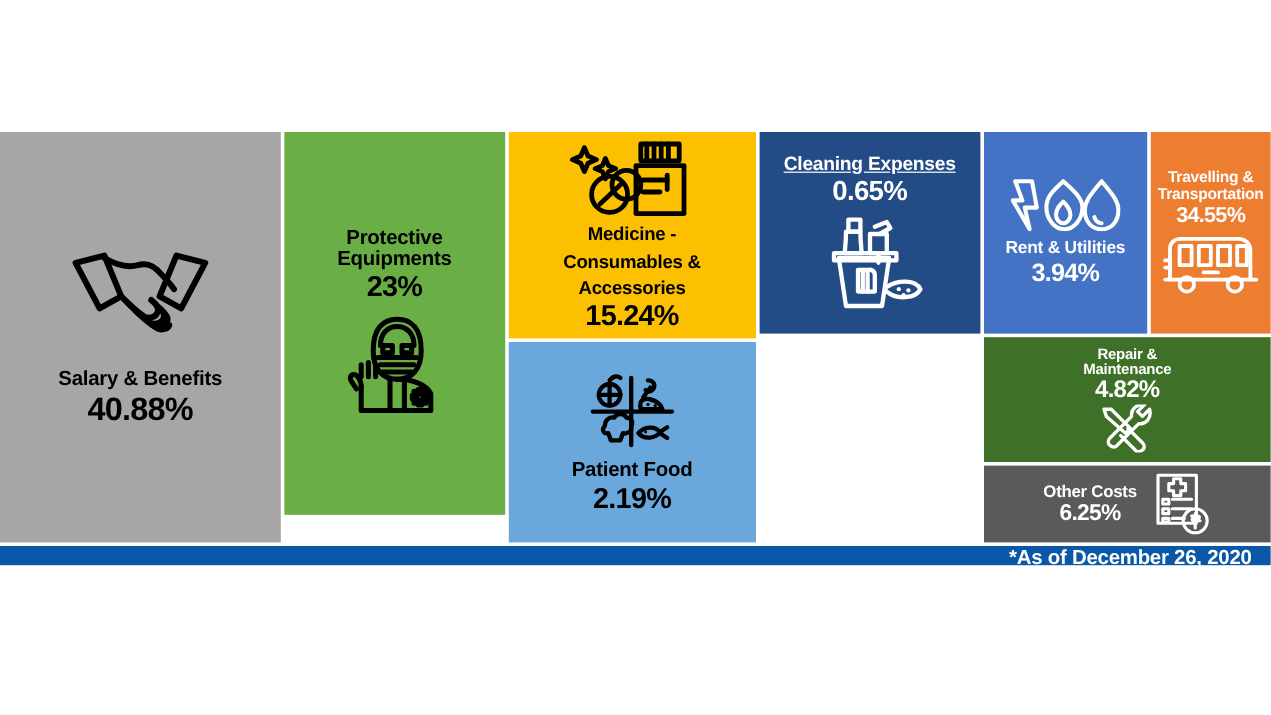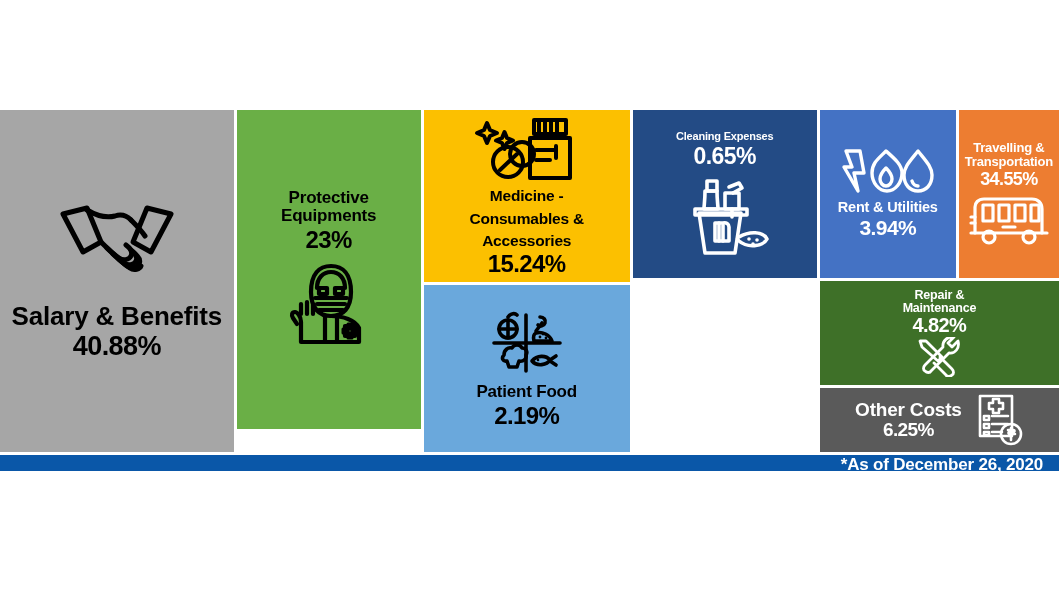--- a/index.html
+++ b/index.html
@@ -53,37 +53,37 @@
   }
   .tile .ico { display: block; }
   .tile svg { display: block; }
 
   
   .dark { color: #000000; }
   .light { color: #ffffff; }
 
   
   .t-salary   { background: #a6a6a6; height: 342px; }
-  .t-salary .label { font-size: 26px; margin-top: 26px; }
+  .t-salary .label { font-size: 17px; margin-top: 26px; }
   .t-salary .pct   { font-size: 27px; margin-top: 2px; }
 
   .t-ppe      { background: #6aaf46; height: 319px; }
   .t-ppe .label { font-size: 17px; }
   .t-ppe .pct   { font-size: 24px; margin-top: 1px; margin-bottom: 6px; text-align: right; }
 
   .t-medicine { background: #fcc000; height: 172px; }
   .t-medicine .label { font-size: 15.5px; margin-top: 6px; }
   .t-medicine .pct   { font-size: 24px; margin-top: 1px; }
 
   .t-food     { background: #6aa8dc; height: 167px; }
   .t-food .label { font-size: 17px; margin-top: 6px; }
   .t-food .pct   { font-size: 24px; margin-top: 1px; }
 
   .t-cleaning { background: #234b85; height: 168px; }
-  .t-cleaning .label { font-size: 11px; }
+  .t-cleaning .label { font-size: 16px; text-decoration: underline; }
   .t-cleaning .pct   { font-size: 23px; margin-top: 1px; margin-bottom: 4px; }
 
   .t-accom    { background: #9a7405; height: 171px; }
   .t-accom .label { font-size: 15px; margin-top: 5px; }
   .t-accom .pct   { font-size: 22px; margin-top: 4px; }
 
   .rrow { display: flex; gap: 3px; }
   .rrow-1 { height: 168px; }
   .rrow-2 { height: 104px; }
   .rrow-3 { height: 64px; }
@@ -99,21 +99,21 @@
   .t-fuel     { background: #a63c07; width: 136px; }
   .t-fuel .label { font-size: 12.5px; }
   .t-fuel .pct   { font-size: 17px; margin-top: 0px; margin-bottom: 2px; }
 
   .t-repair   { background: #3e7028; flex: 1 1 auto; }
   .t-repair .label { font-size: 12.5px; line-height: 1.05; }
   .t-repair .pct   { font-size: 20px; margin-top: 0px; margin-bottom: 1px; }
 
   .t-other    { background: #5a5a5a; width: 100%; flex-direction: row; gap: 14px; justify-content: center; }
   .t-other .txtblk { display: flex; flex-direction: column; align-items: center; }
-  .t-other .label { font-size: 19px; }
+  .t-other .label { font-size: 14px; }
   .t-other .pct   { font-size: 19px; margin-top: 0; }
 
   
   #footer {
     position: absolute;
     left: 0; top: 455px;
     width: 1059px; height: 16px;
     background: #0a57a8;
     display: flex;
     align-items: flex-start;

